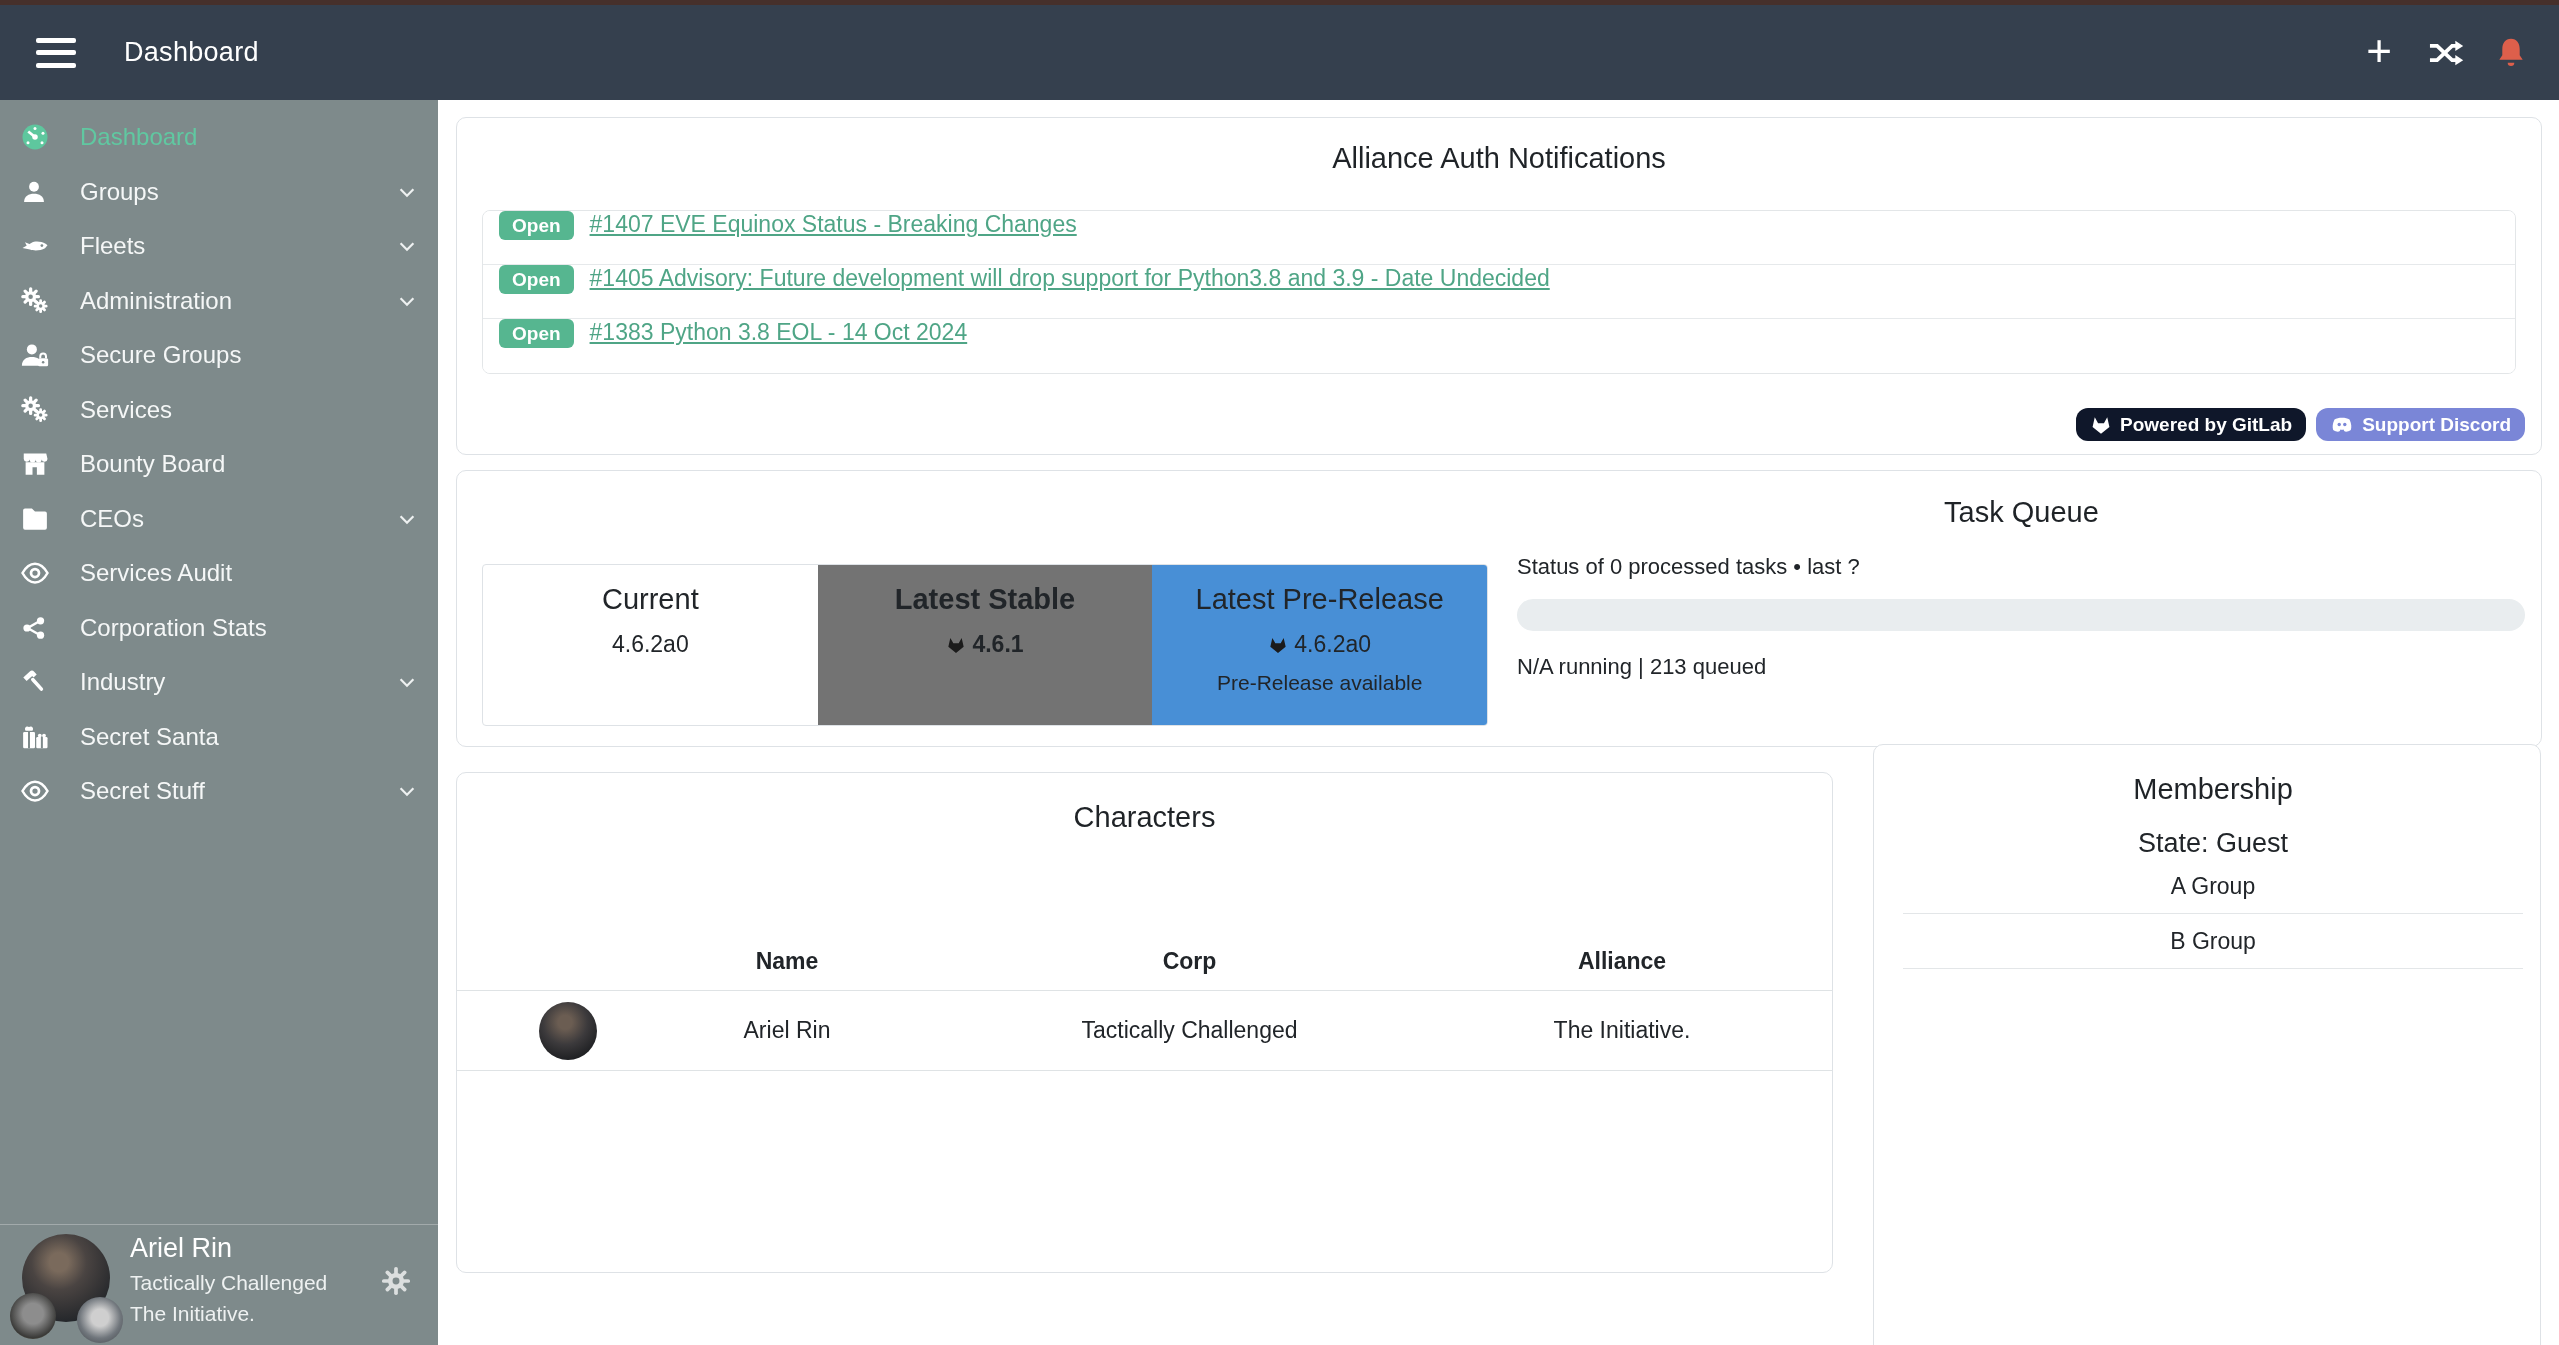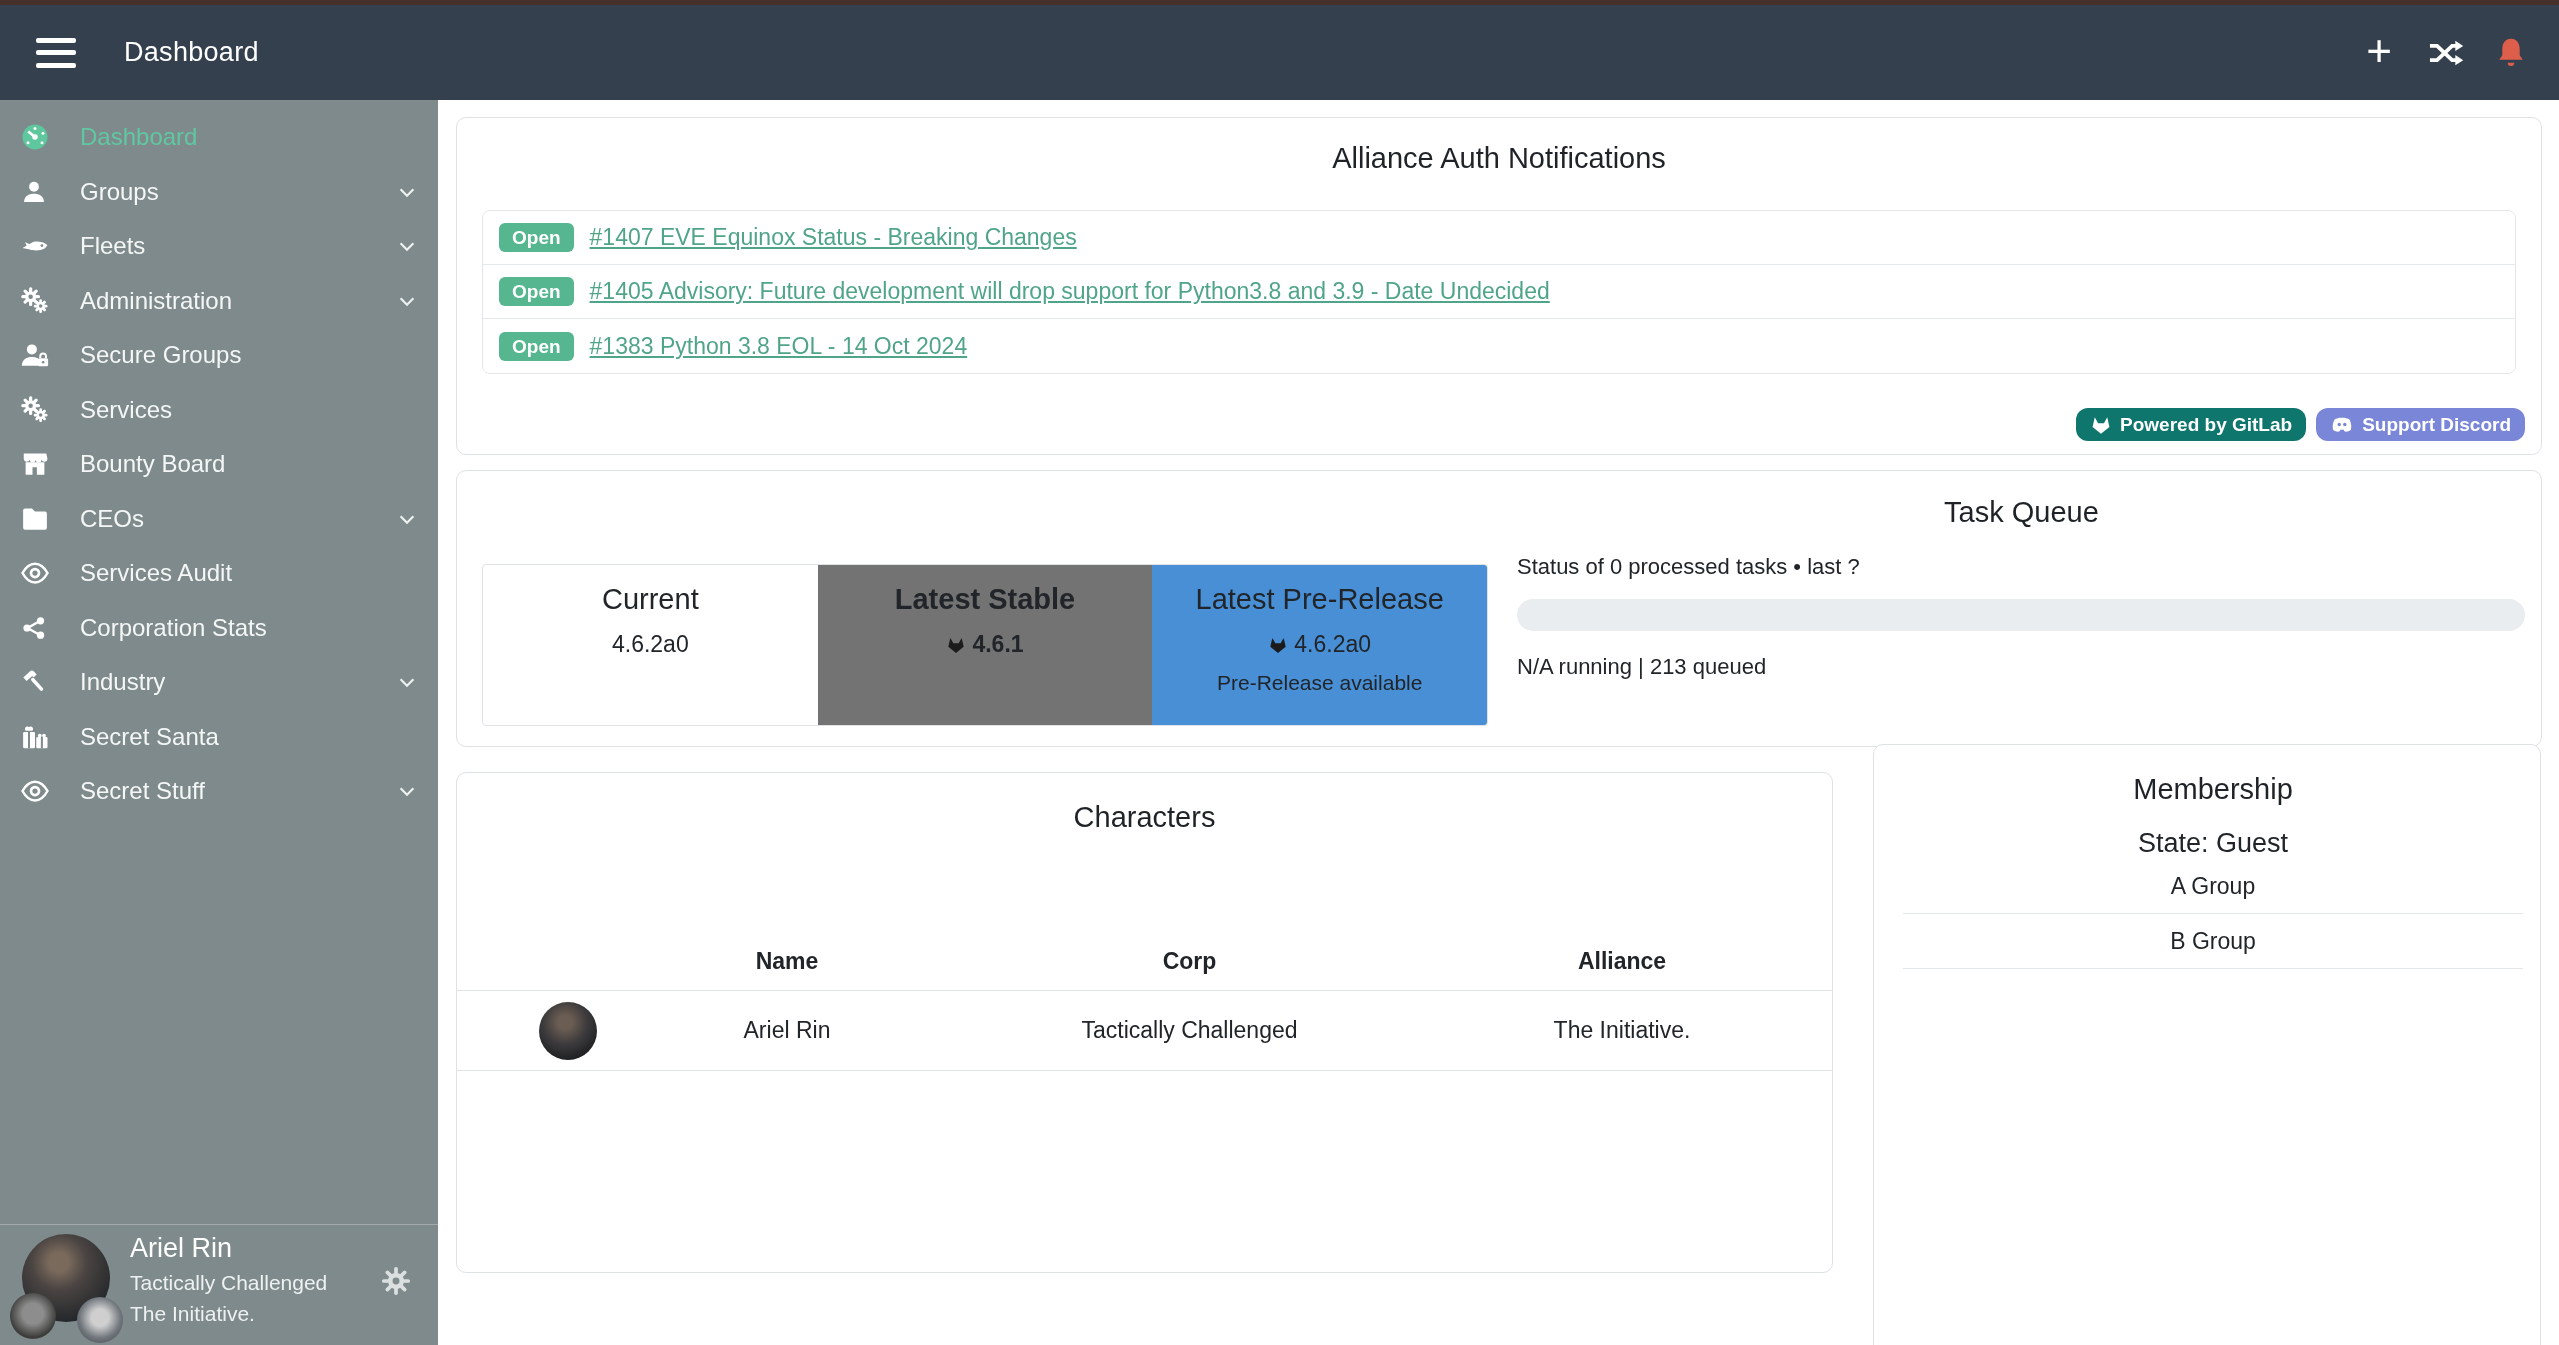--- a/index.html
+++ b/index.html
@@ -41,30 +41,30 @@
   .footer-gear { position:absolute; right:26px; top:40px; cursor:pointer; }
 
   
   .panel { position:absolute; background:#fff; border:1px solid #dee2e6; border-radius:10px; }
   .panel-title { text-align:center; font-size:29px; color:#1f2327; font-weight:400; }
 
   
   .panel-notifications { left:456px; top:117px; width:2086px; height:338px; }
   .panel-notifications .panel-title { margin-top:24px; }
   .notif-list { position:absolute; left:25px; right:25px; top:92px; border:1px solid #e3e6e8; border-radius:8px; overflow:hidden; }
-  .notif-row { height:54px; display:flex; align-items:center; gap:16px; padding:0 16px; background:#fff;
+  .notif-row { height:54px; display:flex; align-items:flex-start; gap:16px; padding:0 16px; background:#fff;
                border-bottom:1px solid #e6e9eb; }
   .notif-row:last-child { border-bottom:none; }
   .badge-open { background:#56b690; color:#fff; font-size:19px; font-weight:bold;
                 padding:5px 13px; border-radius:6px; line-height:1; }
   .notif-link { color:#4fa586; font-size:23px; text-decoration:underline; cursor:pointer; }
   .notif-footer { position:absolute; right:16px; bottom:13px; display:flex; gap:10px; }
   .shield-badge { height:33px; display:flex; align-items:center; gap:8px; padding:0 14px;
                   border-radius:12px; color:#fff; font-size:19px; font-weight:bold; cursor:pointer; }
-  .shield-badge.gitlab { background:#0f766e; }
+  .shield-badge.gitlab { background:#0f172a; }
   .shield-badge.discord { background:#7a86d7; }
 
   
   .panel-version-queue { left:456px; top:470px; width:2086px; height:277px; }
   .half { position:absolute; top:0; height:100%; }
   .half.left { left:0; width:1043px; }
   .half.right { left:1043px; width:1043px; }
   .half .panel-title { margin-top:25px; }
   .version-box { position:absolute; left:25px; top:93px; width:1006px; height:162px;
                  border:1px solid #dee2e6; border-radius:4px; overflow:hidden; display:flex; }

